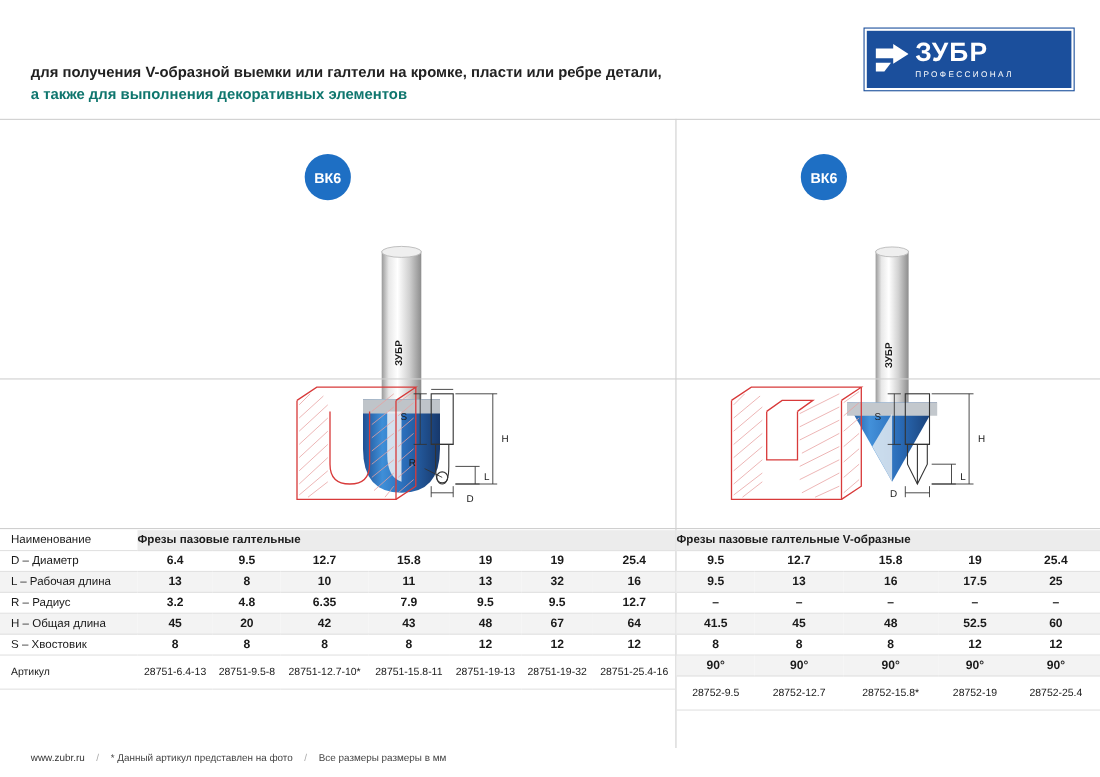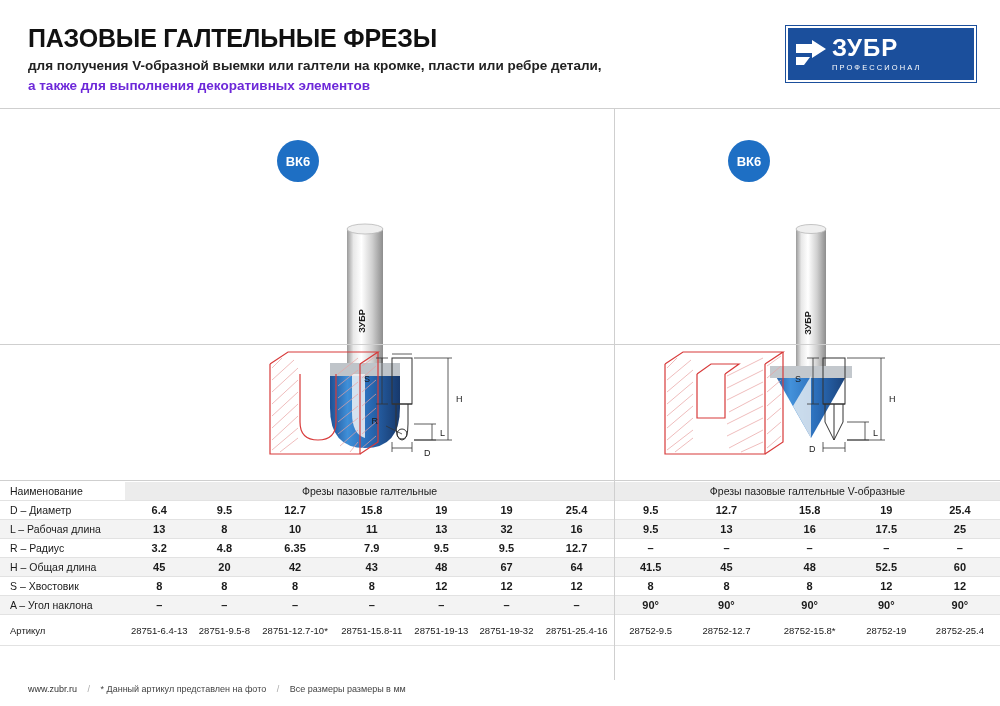--- a/index.html
+++ b/index.html
@@ -10,21 +10,21 @@
   }
   .page{position:relative;width:1000px;height:706px;}
 
   
   .header{position:absolute;left:0;top:0;width:1000px;height:108px;}
   .title{
     position:absolute;left:28px;top:24px;
     font-size:25px;font-weight:bold;letter-spacing:-0.2px;color:#111;
   }
   .subtitle1{position:absolute;left:28px;top:58px;font-size:13.5px;font-weight:bold;color:#222;}
-  .subtitle2{position:absolute;left:28px;top:78px;font-size:13.5px;font-weight:bold;color:#6d28d9;}
+  .subtitle2{position:absolute;left:28px;top:78px;font-size:13.5px;font-weight:bold;color:#0f766e;}
 
   .logo{
     position:absolute;left:786px;top:26px;width:186px;height:52px;
     background:#1b4f9c;border:2px solid #ffffff;
     box-shadow:0 0 0 1px #1b4f9c;
     display:flex;align-items:center;
   }
   .logo-arrow{
     position:relative;width:42px;height:52px;flex:0 0 42px;
   }
@@ -53,21 +53,21 @@
   }
 
   
   .tbl{position:absolute;border-collapse:collapse;font-size:11px;}
   .tbl td{border-bottom:1px solid #e2e2e2;padding:0;height:18px;vertical-align:middle;}
   .lbl{
     text-align:left;padding-left:10px !important;color:#1a1a1a;font-size:10.5px;white-space:nowrap;
   }
   .val{text-align:center;font-weight:bold;font-size:11px;}
   .hdr{
-    background:#ececec;font-weight:normal;text-align:center;font-size:10.5px;height:24px;
+    background:#ececec;font-weight:bold;text-align:left;font-size:10.5px;height:24px;
   }
   .hdr-lbl{background:#ffffff;font-weight:normal;text-align:left;padding-left:10px !important;font-size:10.5px;}
   .rowshade{background:#f3f3f3;}
   .art td{font-size:9.5px;font-weight:normal;height:30px;}
   .art .val{font-weight:normal;}
   .art .lbl{font-weight:normal;}
 
   
   .footer{position:absolute;left:0;top:684px;width:1000px;font-size:9px;color:#444;}
   .footer span{display:inline-block;}
@@ -76,21 +76,20 @@
 
   
   .dim{font-size:9px;fill:#1a1a1a;font-family:"Liberation Sans",sans-serif;}
 </style>
 </head>
 <body>
 
 <div class="page">
 
   <div class="header">
-    <div class="title">ПАЗОВЫЕ ГАЛТЕЛЬНЫЕ ФРЕЗЫ</div>
     <div class="subtitle1">для получения V-образной выемки или галтели на кромке, пласти или ребре детали,</div>
     <div class="subtitle2">а также для выполнения декоративных элементов</div>
 
     <div class="logo">
       <div class="logo-arrow">
         <svg width="30" height="28" viewBox="0 0 30 28">
           <polygon points="0,4 16,4 16,0 30,9 16,18 16,13 0,13" fill="#ffffff"></polygon>
           <polygon points="0,17 14,17 8,25 0,25" fill="#ffffff"></polygon>
         </svg>
       </div>
@@ -311,30 +310,20 @@
     <tr>
       <td class="lbl">S – Хвостовик</td>
       <td class="val">8</td>
       <td class="val">8</td>
       <td class="val">8</td>
       <td class="val">8</td>
       <td class="val">12</td>
       <td class="val">12</td>
       <td class="val">12</td>
     </tr>
-    <tr class="rowshade">
-      <td class="lbl">A – Угол наклона</td>
-      <td class="val">–</td>
-      <td class="val">–</td>
-      <td class="val">–</td>
-      <td class="val">–</td>
-      <td class="val">–</td>
-      <td class="val">–</td>
-      <td class="val">–</td>
-    </tr>
     <tr class="art">
       <td class="lbl">Артикул</td>
       <td class="val">28751-6.4-13</td>
       <td class="val">28751-9.5-8</td>
       <td class="val">28751-12.7-10*</td>
       <td class="val">28751-15.8-11</td>
       <td class="val">28751-19-13</td>
       <td class="val">28751-19-32</td>
       <td class="val">28751-25.4-16</td>
     </tr>

